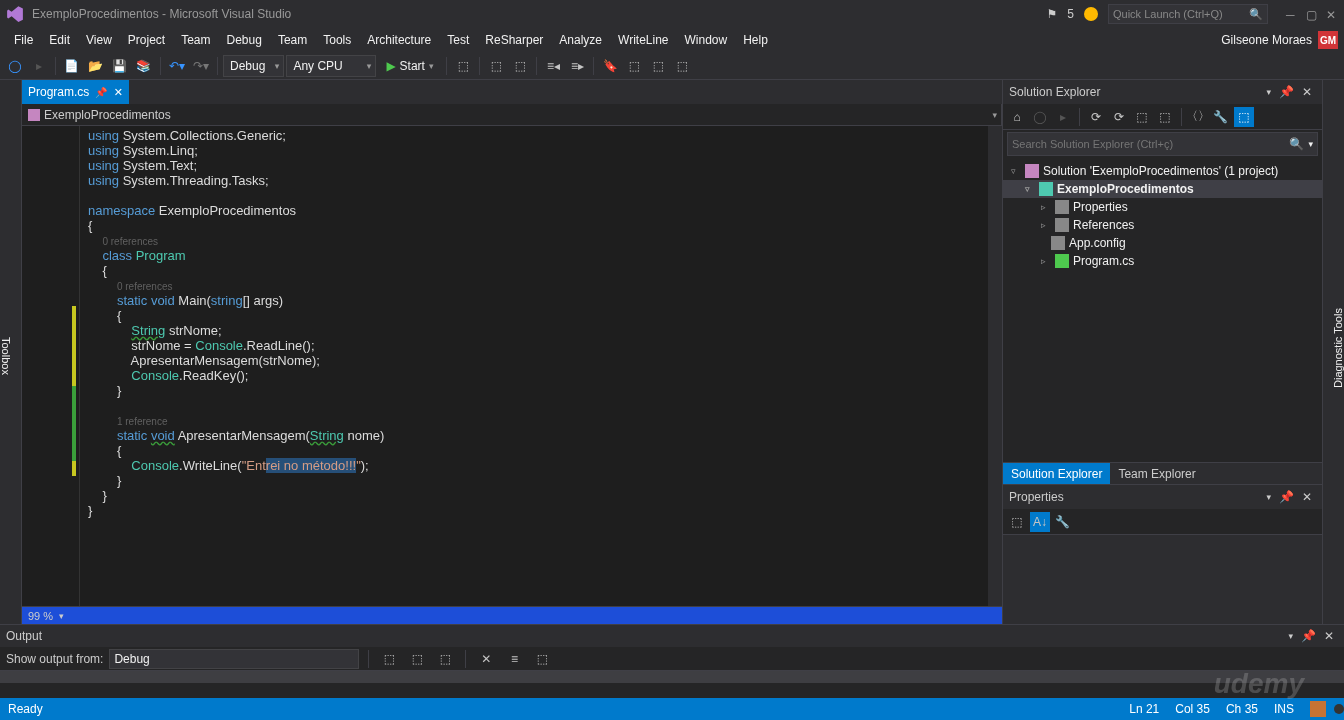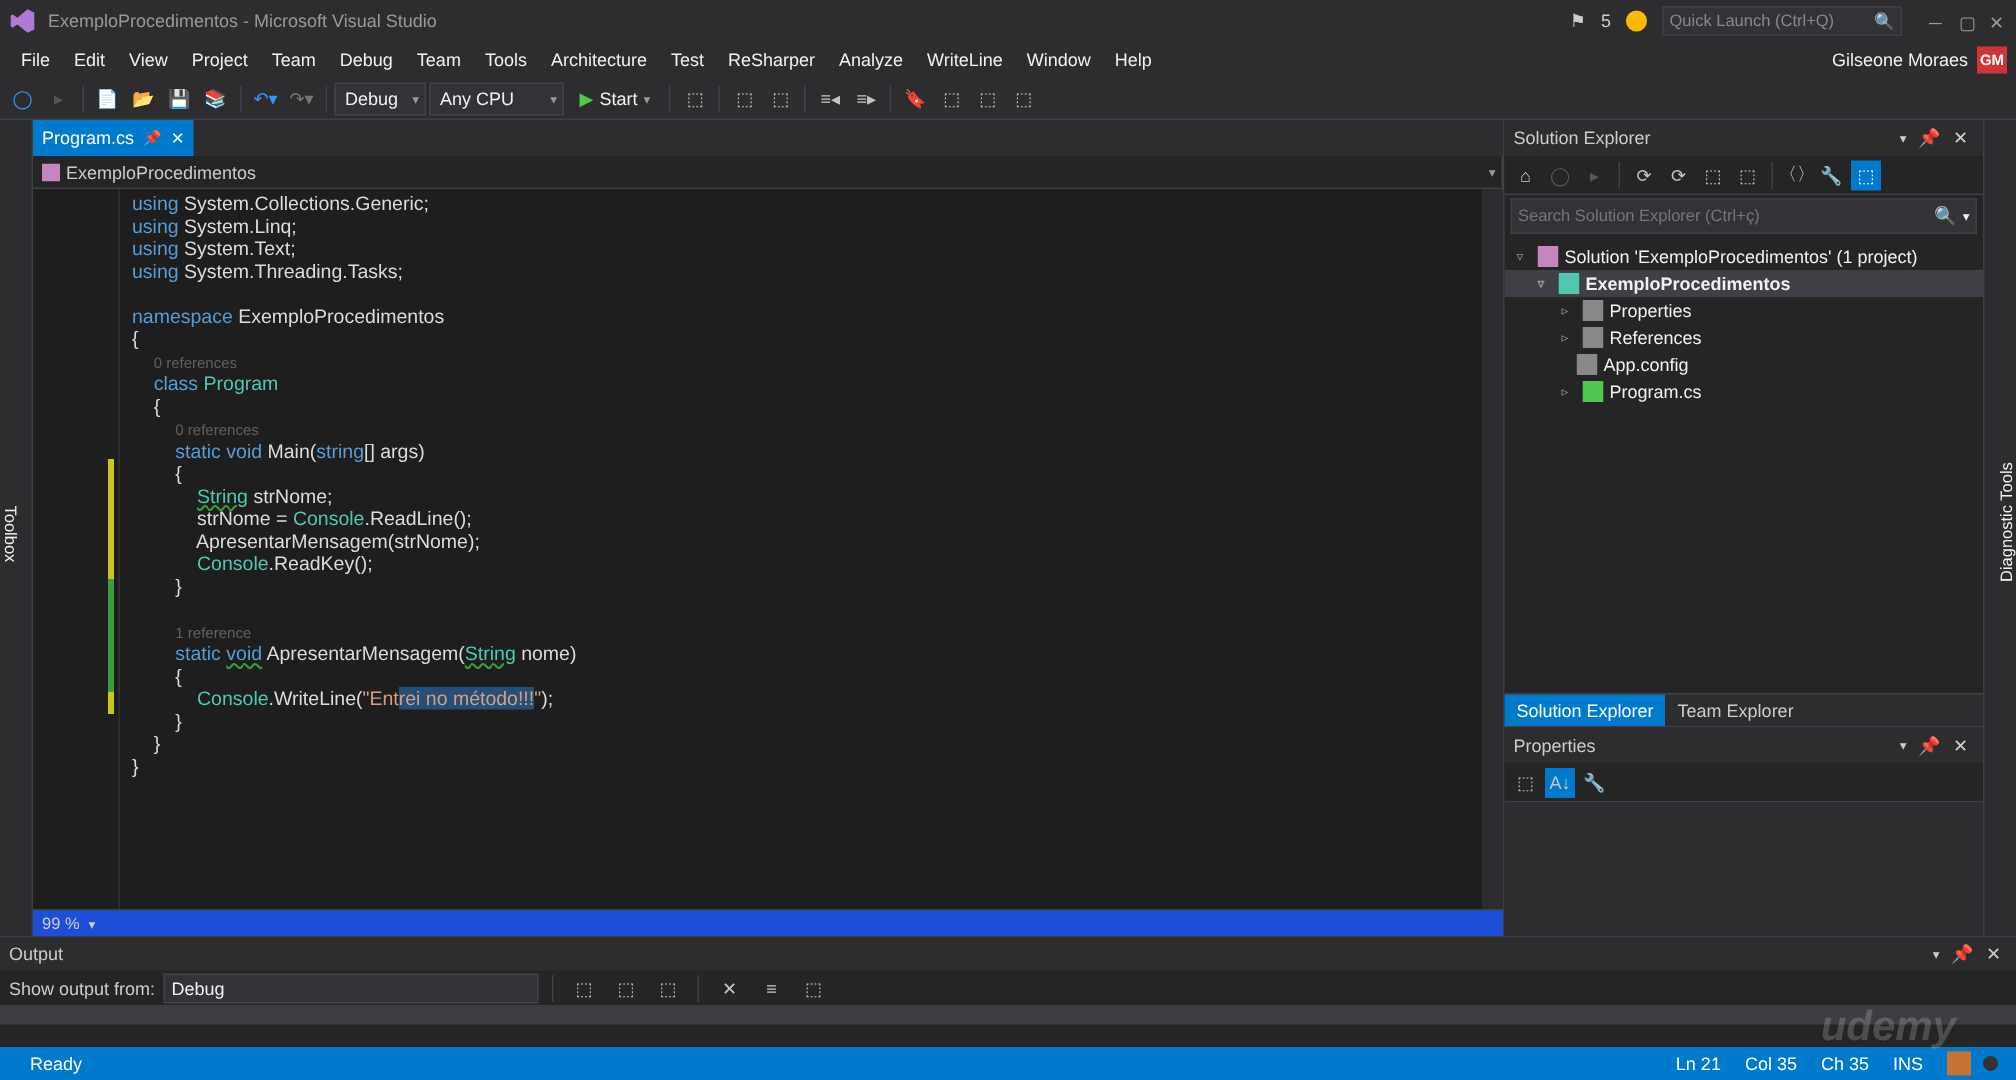--- a/index.html
+++ b/index.html
@@ -71,21 +71,21 @@
 .panel-tab { padding: 0 8px; display: flex; align-items: center; font-size: 12px; cursor: pointer; color: #ccc; }
 .panel-tab.active { background: #007acc; color: #fff; }
 .props-panel { height: 140px; display: flex; flex-direction: column; border-top: 1px solid #3f3f46; }
 .props-body { flex: 1; background: #2d2d30; }
 .output-panel { height: 96px; background: #252526; border-top: 1px solid #3f3f46; display: flex; flex-direction: column; }
 .output-header { height: 22px; background: #2d2d30; display: flex; align-items: center; padding: 0 6px; font-size: 12px; color: #ccc; }
 .output-tb { height: 24px; display: flex; align-items: center; padding: 0 6px; gap: 6px; font-size: 12px; border-bottom: 1px solid #3f3f46; }
 .output-tb label { color: #ccc; }
 .output-tb .out-drop { width: 250px; height: 20px; background: #333337; border: 1px solid #434346; color: #f1f1f1; padding: 0 4px; font-size: 12px; display: flex; align-items: center; }
 .output-text { flex: 1; font-family: Consolas, monospace; font-size: 12px; color: #ccc; padding: 2px 6px; white-space: pre; overflow: hidden; }
-.status-bar { position: absolute; bottom: 0; left: 0; right: 0; height: 22px; background: #007acc; color: #fff; display: flex; align-items: center; padding: 0 12px; font-size: 12px; }
+.status-bar { position: absolute; bottom: 0; left: 0; right: 0; height: 22px; background: #007acc; color: #fff; display: flex; align-items: center; padding: 0 0; font-size: 12px; }
 .status-bar .spacer { flex: 1; }
 .status-item { margin: 0 8px; }
 .udemy { position: absolute; right: 40px; bottom: 20px; font-size: 28px; font-weight: bold; color: rgba(200,200,200,0.25); font-style: italic; text-align: right; }
 svg { display: block; }
 </style>
 </head>
 <body>
 
 <div class="title-bar">
   <svg class="vs-icon" viewBox="0 0 16 16">

